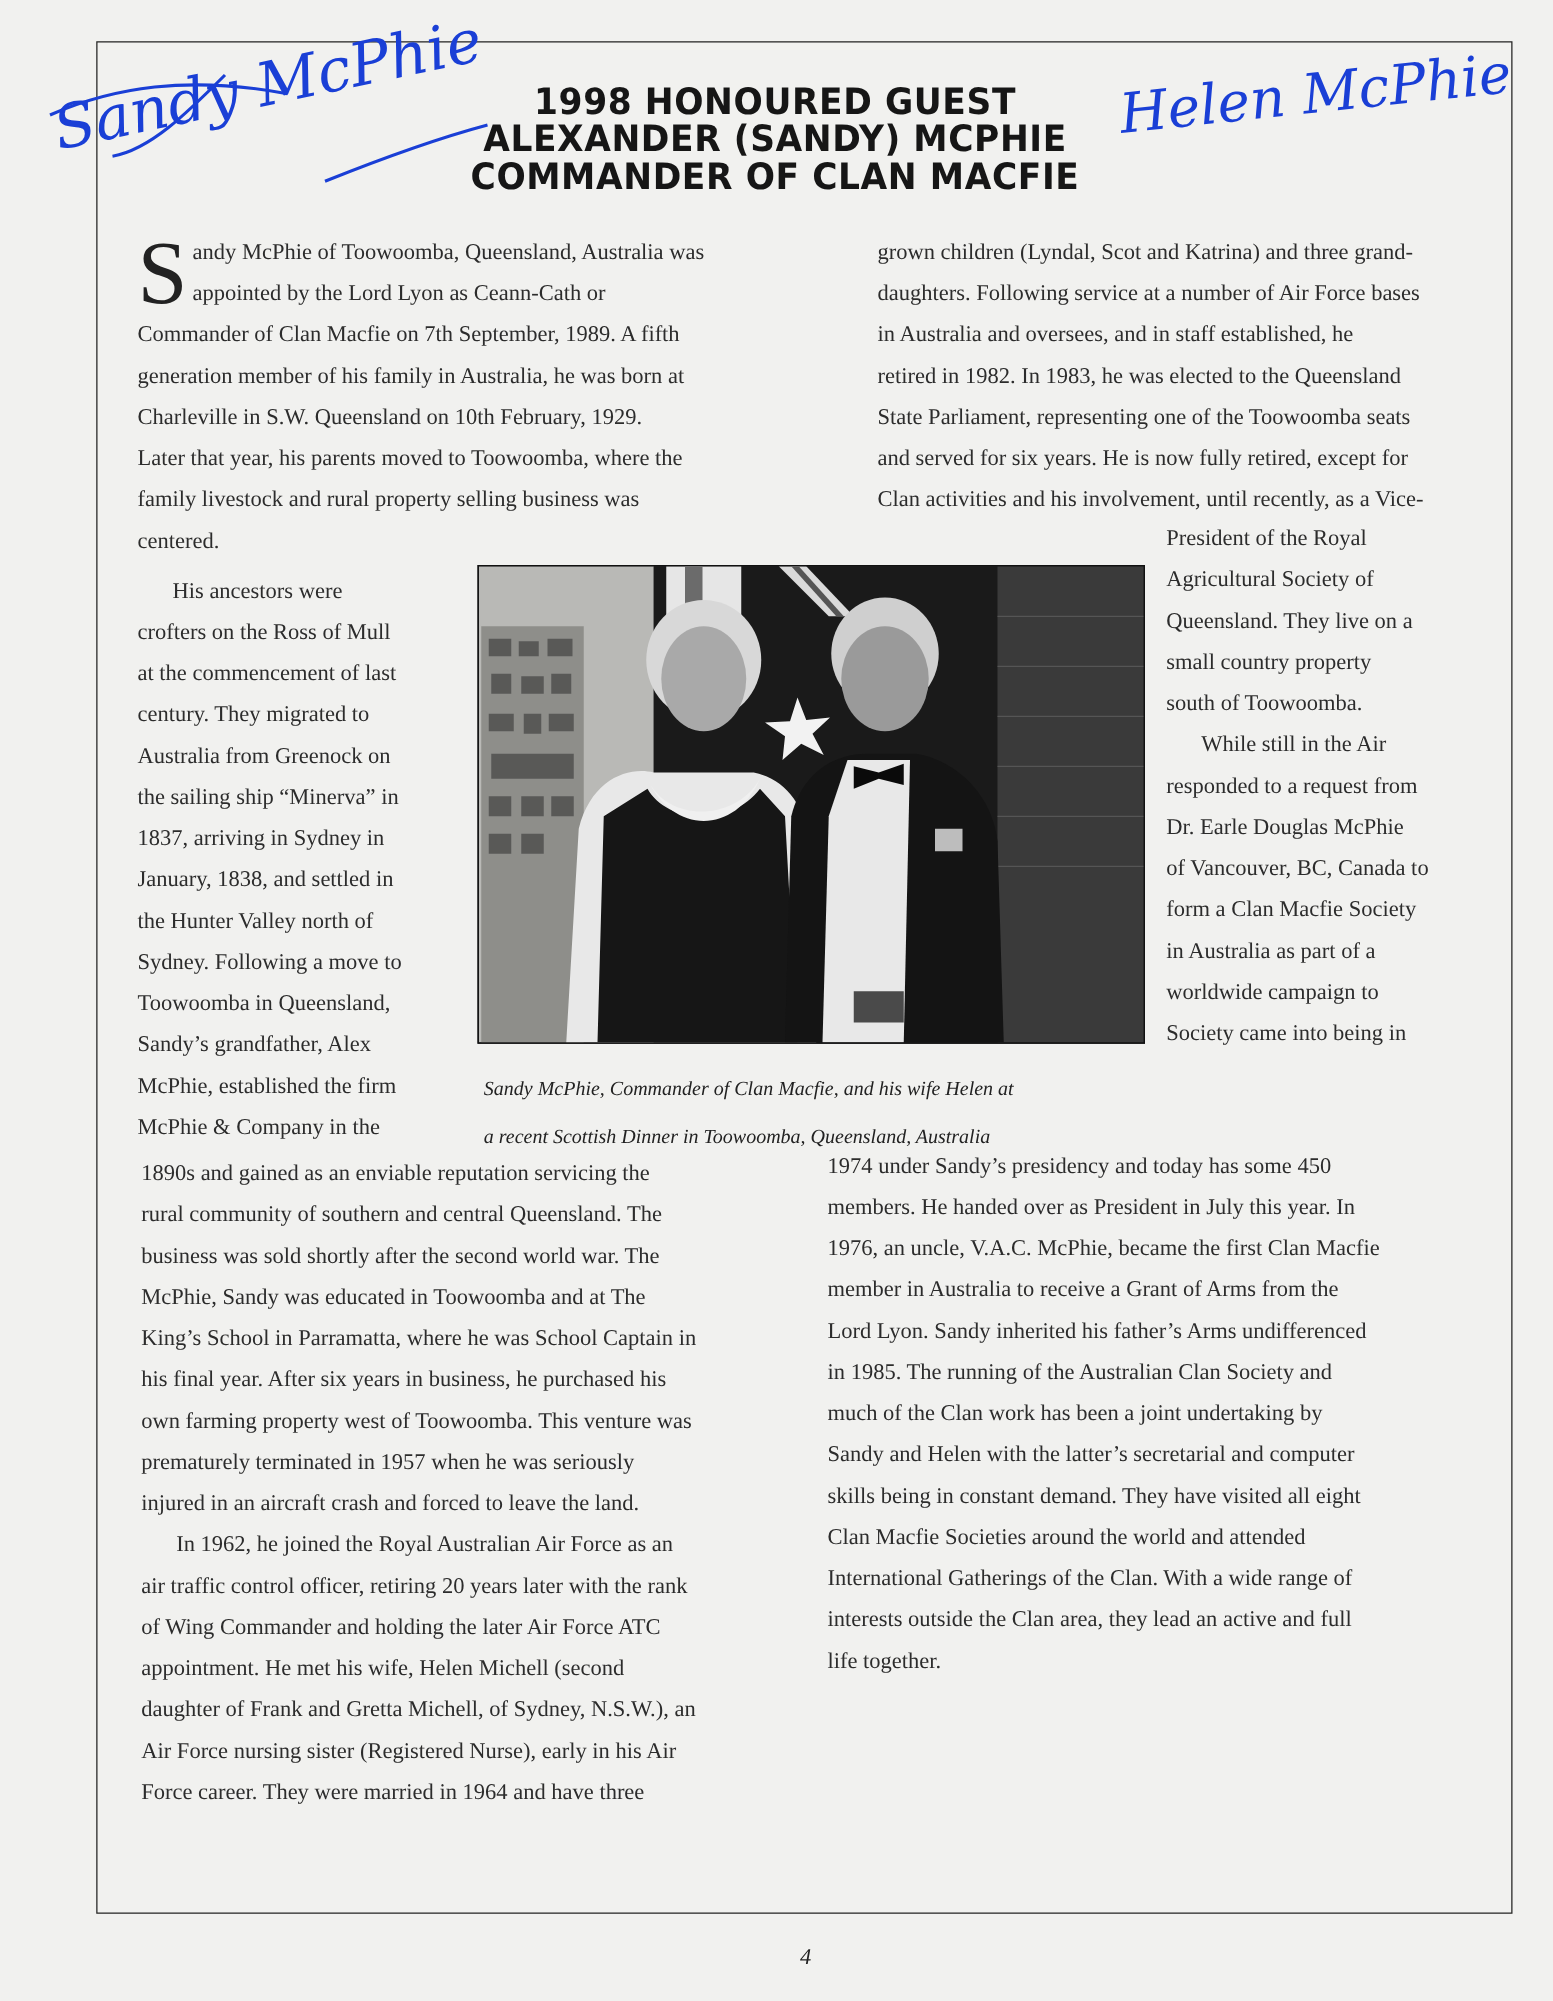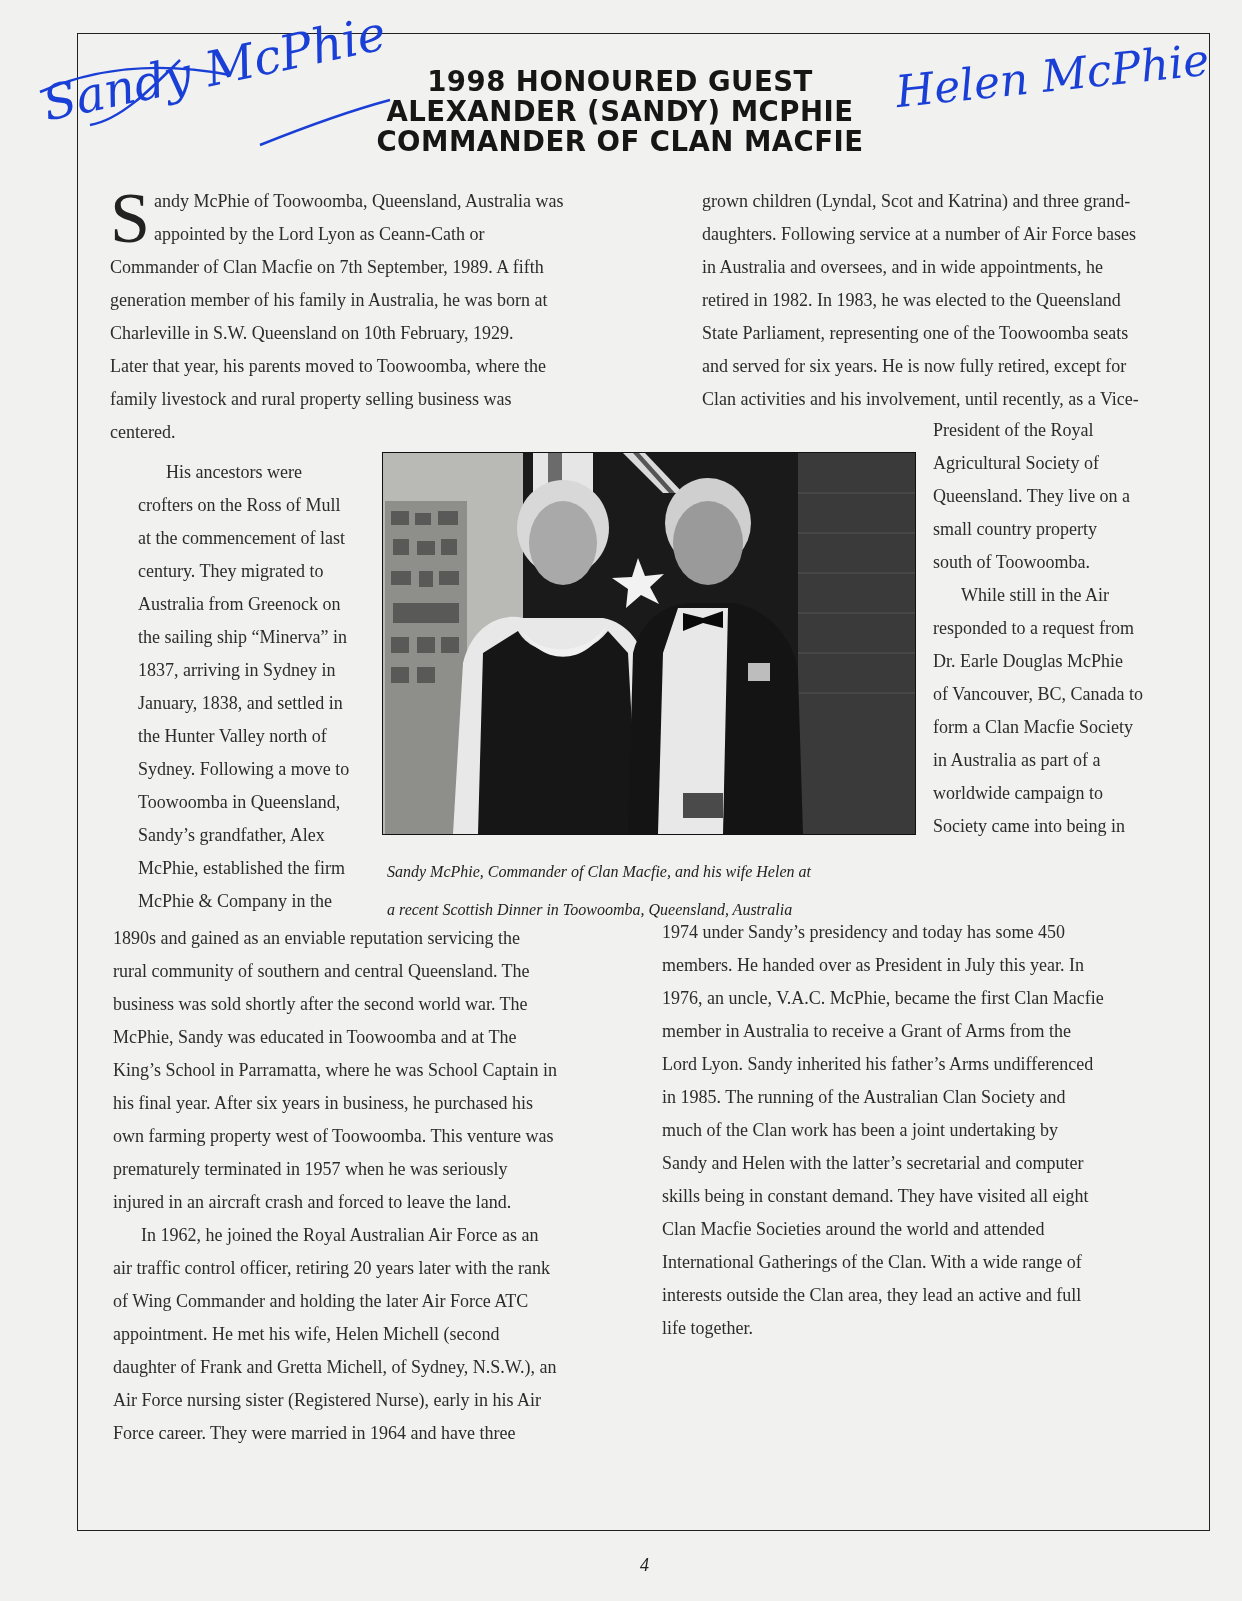--- a/index.html
+++ b/index.html
@@ -107,21 +107,21 @@
   <span class="line">andy McPhie of Toowoomba, Queensland, Australia was</span>
   <span class="line">appointed by the Lord Lyon as Ceann-Cath or</span>
   <span class="line" style="clear:both">Commander of Clan Macfie on 7th September, 1989. A fifth</span>
   <span class="line">generation member of his family in Australia, he was born at</span>
   <span class="line">Charleville in S.W. Queensland on 10th February, 1929.</span>
   <span class="line">Later that year, his parents moved to Toowoomba, where the</span>
   <span class="line">family livestock and rural property selling business was</span>
   <span class="line">centered.</span>
 </div>
 
-<div class="text" style="left:110px; top:456px; width:260px;margin-left:28px;">
+<div class="text" style="left:110px; top:456px; width:260px;">
   <span class="line" style="padding-left:28px">His ancestors were</span>
   <span class="line">crofters on the Ross of Mull</span>
   <span class="line">at the commencement of last</span>
   <span class="line">century. They migrated to</span>
   <span class="line">Australia from Greenock on</span>
   <span class="line">the sailing ship “Minerva” in</span>
   <span class="line">1837, arriving in Sydney in</span>
   <span class="line">January, 1838, and settled in</span>
   <span class="line">the Hunter Valley north of</span>
   <span class="line">Sydney. Following a move to</span>
@@ -146,21 +146,21 @@
   <span class="line">of Wing Commander and holding the later Air Force ATC</span>
   <span class="line">appointment. He met his wife, Helen Michell (second</span>
   <span class="line">daughter of Frank and Gretta Michell, of Sydney, N.S.W.), an</span>
   <span class="line">Air Force nursing sister (Registered Nurse), early in his Air</span>
   <span class="line">Force career. They were married in 1964 and have three</span>
 </div>
 
 <div class="text" style="left:658px; top:185px; width:540px;margin-left:44px;">
   <span class="line">grown children (Lyndal, Scot and Katrina) and three grand-</span>
   <span class="line">daughters. Following service at a number of Air Force bases</span>
-  <span class="line">in Australia and oversees, and in wide appointments, he</span>
+  <span class="line">in Australia and oversees, and in staff established, he</span>
   <span class="line">retired in 1982. In 1983, he was elected to the Queensland</span>
   <span class="line">State Parliament, representing one of the Toowoomba seats</span>
   <span class="line">and served for six years. He is now fully retired, except for</span>
   <span class="line">Clan activities and his involvement, until recently, as a Vice-</span>
 </div>
 
 <div class="text" style="left:933px; top:414px; width:270px;">
   <span class="line">President of the Royal</span>
   <span class="line">Agricultural Society of</span>
   <span class="line">Queensland. They live on a</span>

